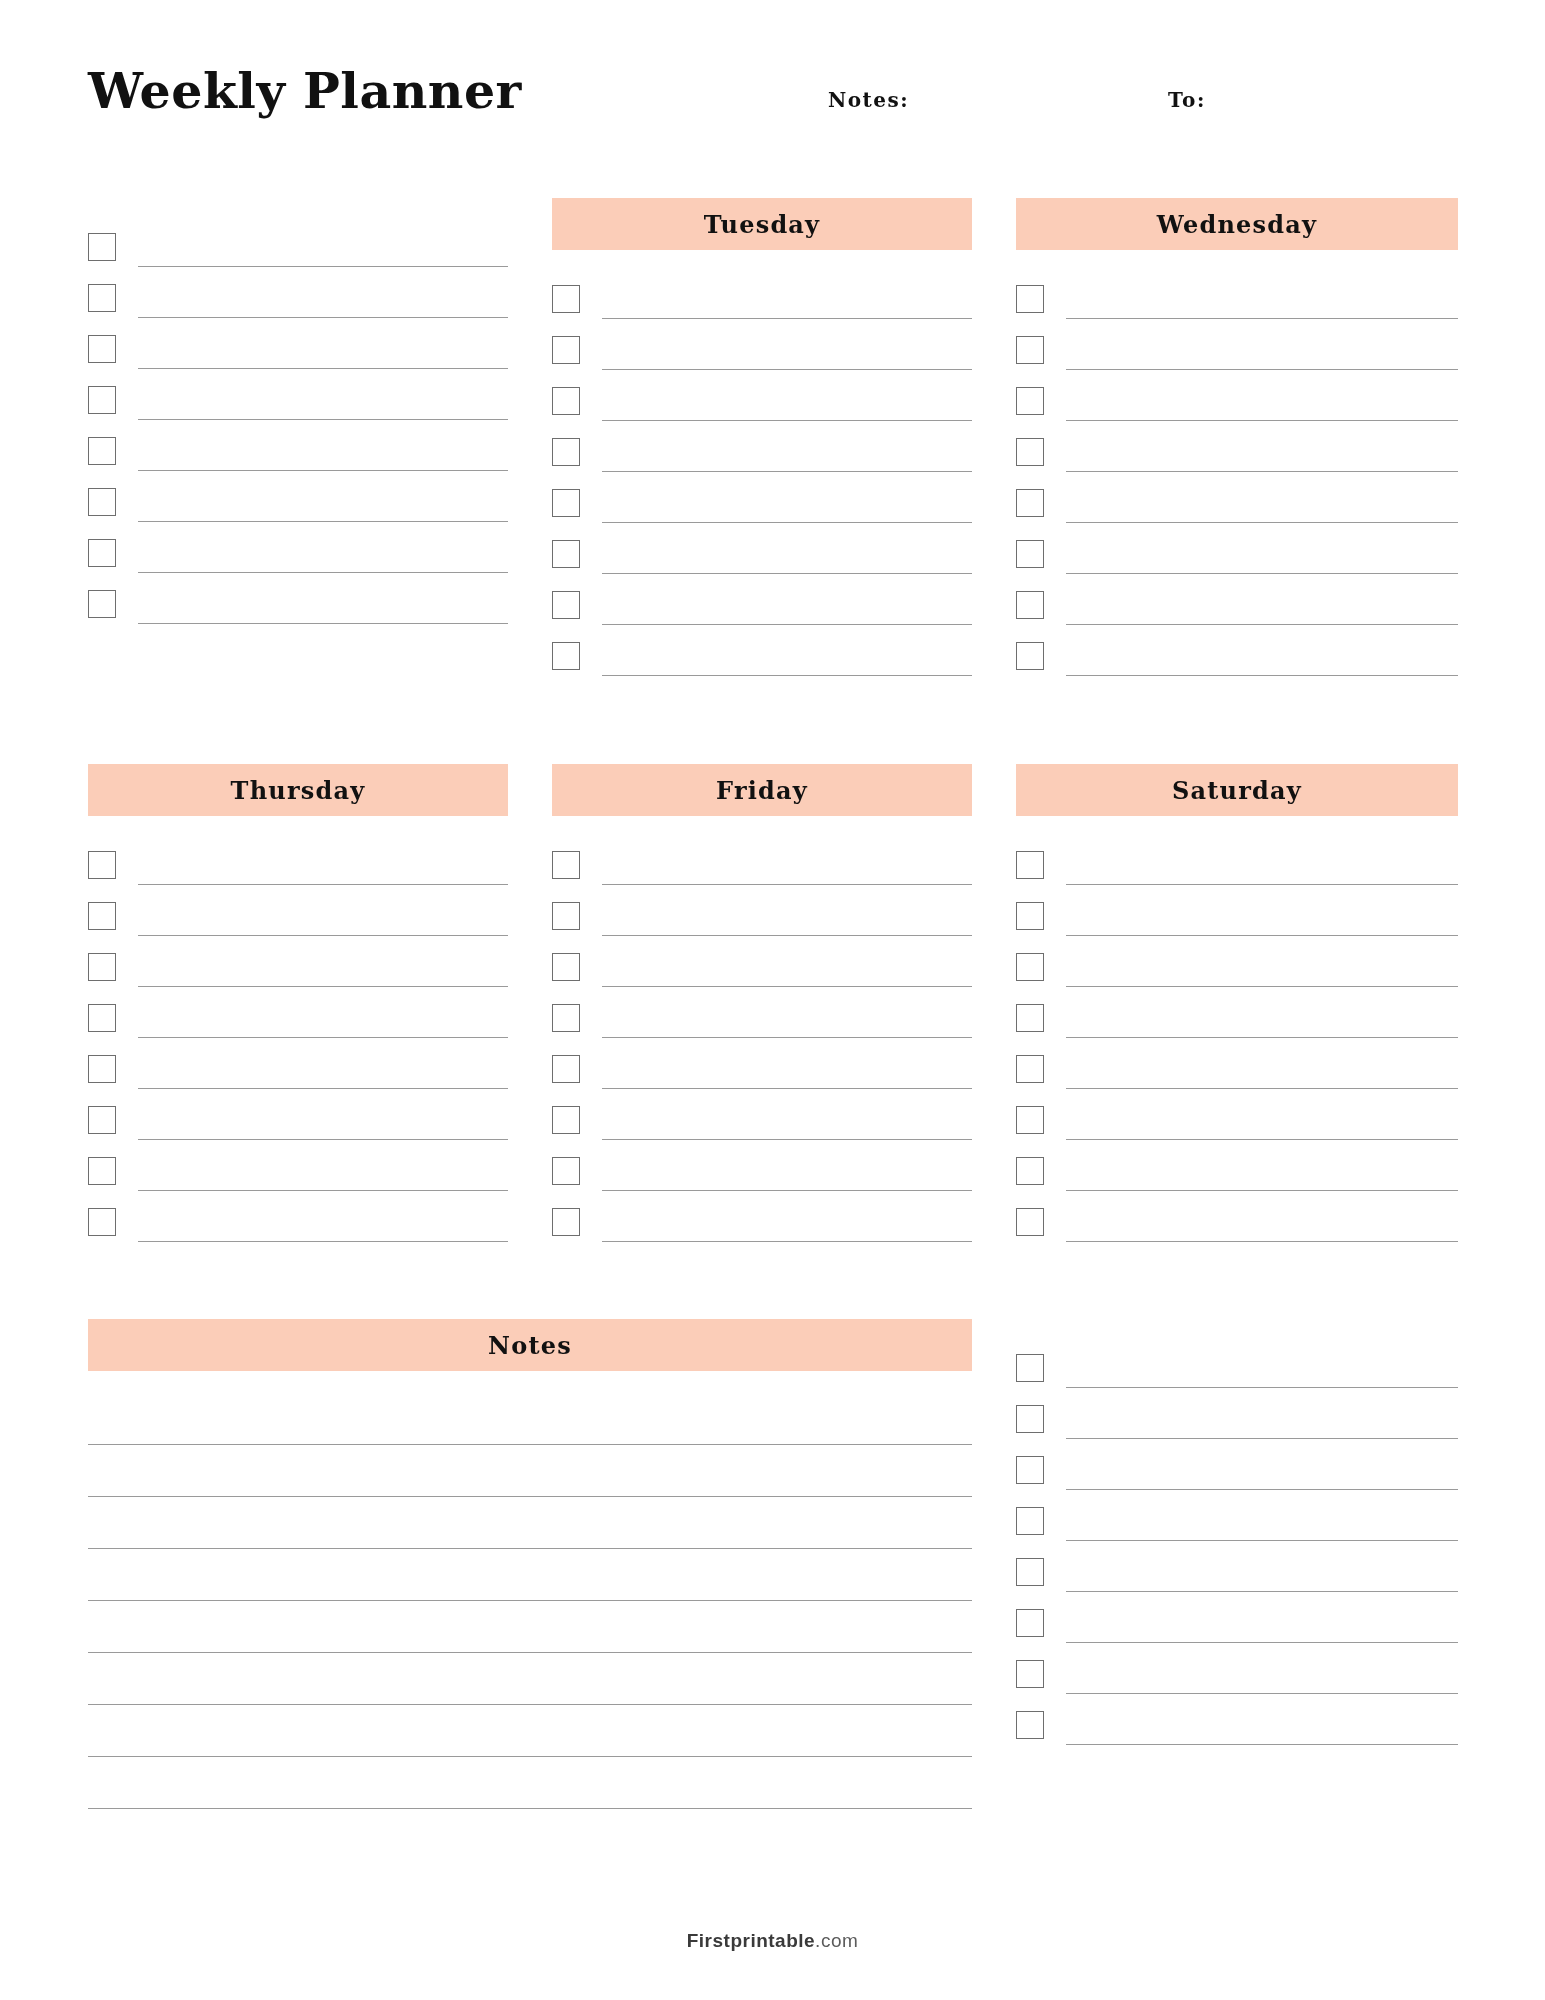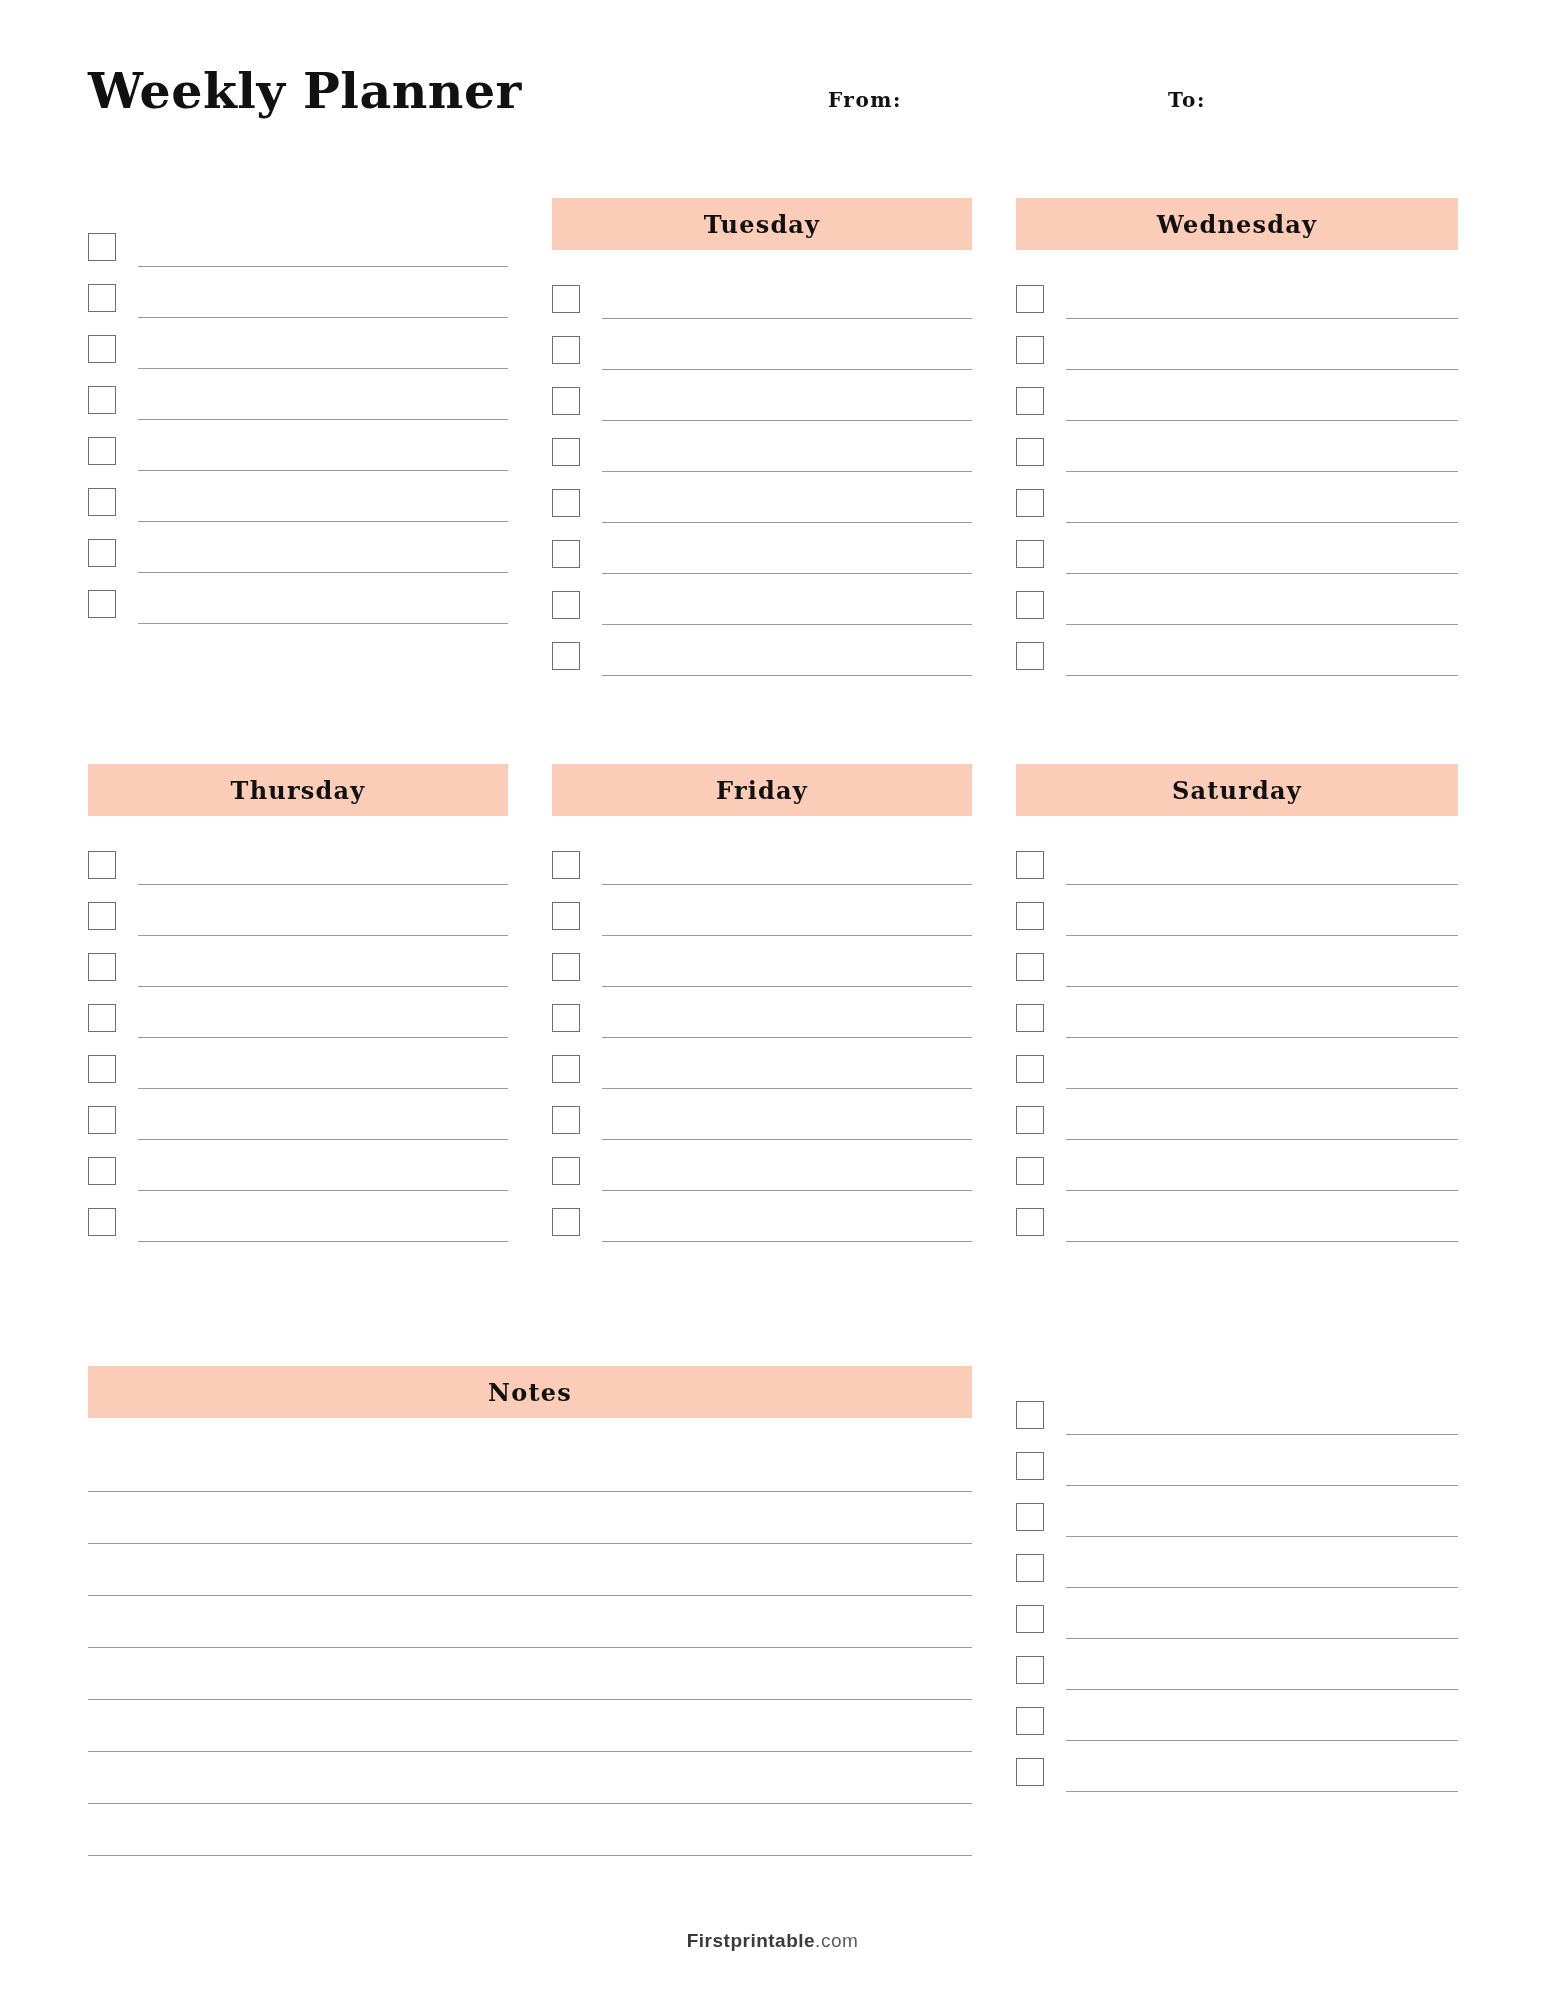--- a/index.html
+++ b/index.html
@@ -101,21 +101,21 @@
     height: 51px;
   }
 
   
   .col1 { left: 88px;  width: 420px; }
   .col2 { left: 552px; width: 420px; }
   .col3 { left: 1016px; width: 442px; }
 
   .rowA { top: 198px; }
   .rowB { top: 764px; }
-  .rowC { top: 1366px; text-align: center; }
+  .rowC { top: 1319px; text-align: center; }
 
   .notes-block {
     left: 88px;
     width: 884px;
   }
   .notes-rows { margin-top: 22px; }
 
   
   .footer {
     position: absolute;
@@ -133,21 +133,21 @@
     font-weight: bold;
   }
 </style>
 </head>
 <body>
 
 <div class="page">
 
   <div class="header">
     <div class="planner-title">Weekly Planner</div>
-    <div class="range-field range-from">From:</div>
+    <div class="range-field range-from">Notes:</div>
     <div class="range-field range-to">To:</div>
   </div>
 
   <div class="block col1 rowA">
     <div class="rows">
       <div class="row">
           <span class="checkbox"></span>
           <span class="writing-line"></span>
         </div>
       <div class="row">

